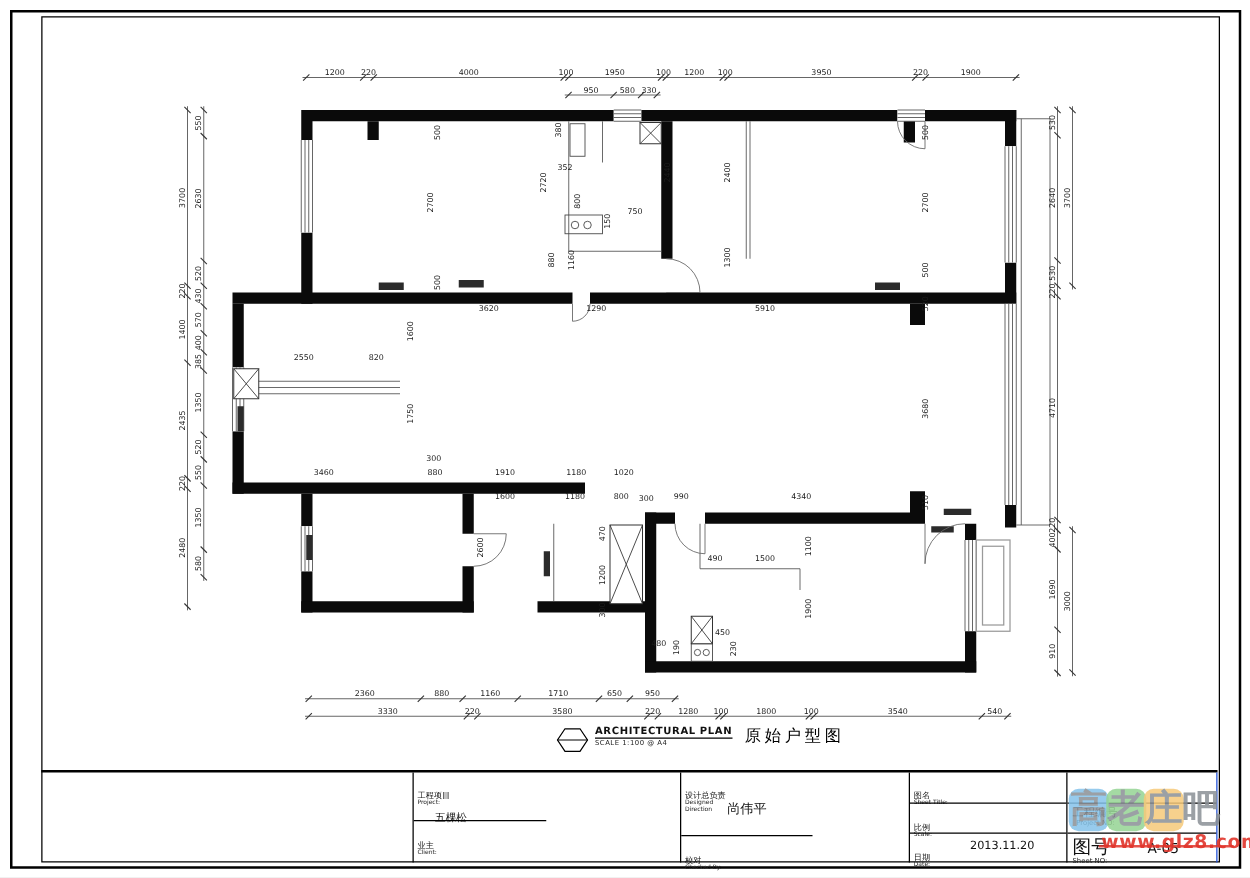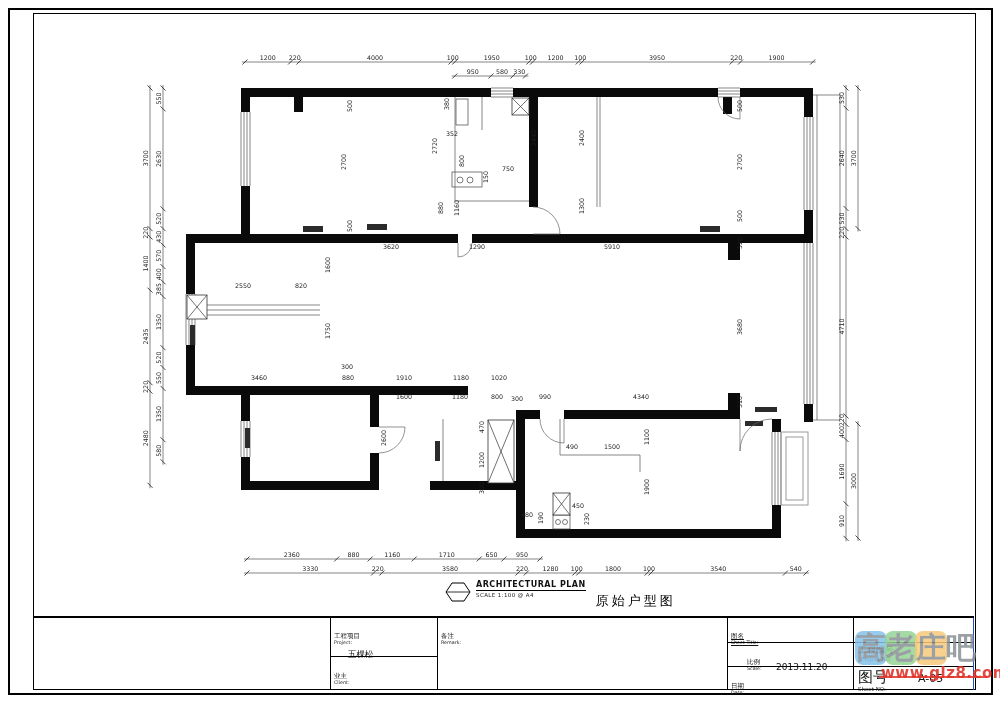--- a/index.html
+++ b/index.html
@@ -6,21 +6,21 @@
   .sheet{position:relative;width:1000px;height:702px;background:#ffffff;overflow:hidden;
          font-family:"DejaVu Sans","Liberation Sans",sans-serif;color:#111;}
   .outer-border{position:absolute;left:8px;top:8px;width:981px;height:683px;border:2.5px solid #000;}
   .inner-frame{position:absolute;left:33px;top:13px;width:941px;height:675px;border:1.2px solid #000;}
   .plan-svg{position:absolute;left:0;top:0;}
   
   .caption{position:absolute;left:445px;top:580px;display:flex;align-items:flex-start;}
   .cap-hex{margin-right:5px;margin-top:2px;}
   .cap-en{font-size:8px;font-weight:bold;letter-spacing:.5px;border-bottom:1.4px solid #000;padding-bottom:1px;}
   .cap-scale{font-size:5.5px;color:#222;margin-top:1px;letter-spacing:.4px;}
-  .cap-cn{font-size:13px;letter-spacing:3px;margin-left:10px;margin-top:12px;color:#000;}
+  .cap-cn{font-size:13px;letter-spacing:3px;margin-left:10px;margin-top:0;color:#000;}
   
   .tb{position:absolute;left:33px;top:616px;width:941px;height:72px;border-top:2px solid #000;font-size:6px;}
   .cell{position:absolute;box-sizing:border-box;border-left:1px solid #000;}
   .lbl-cn{font-size:6.5px;line-height:7px;}
   .lbl-en{font-size:4.8px;color:#222;line-height:5.5px;transform-origin:left top;}
   .pad{padding:15px 0 0 3px;}
   .hline{position:absolute;left:0;right:0;border-top:1px solid #000;}
   
   .wm{position:absolute;left:853px;top:631px;width:145px;height:58px;pointer-events:none;}
   .wm-chars{position:absolute;left:2px;top:0px;display:flex;}
@@ -367,45 +367,52 @@
         <div class="lbl-en">Project:</div>
         <div style="font-size:8.5px;margin:3px 0 0 14px;">五棵松</div>
       </div>
       <div class="hline" style="top:38px;"></div>
       <div class="pad" style="position:absolute;top:40px;left:0;">
         <div class="lbl-cn">业主</div>
         <div class="lbl-en">Client:</div>
       </div>
     </div>
 
-    <div class="cell" style="left:404px;top:0;width:107px;height:72px;">
+
+    <div class="cell" style="left:511px;top:0;width:106px;height:72px;">
       <div class="pad">
-        <div class="lbl-cn">备注</div>
-        <div class="lbl-en">Remark:</div>
-      </div>
-    </div>
-
-
-
-    <div class="cell" style="left:694px;top:0;width:126px;height:72px;text-decoration:underline;">
+        <div class="lbl-cn">设计总负责</div>
+        <div class="lbl-en">Designed</div>
+        <div class="lbl-en">Direction</div>
+      </div>
+      <div style="position:absolute;top:22px;left:0;right:0;text-align:center;font-size:10.5px;">尚伟平</div>
+      <div class="hline" style="top:50px;"></div>
+      <div class="pad" style="position:absolute;top:52px;left:0;">
+        <div class="lbl-cn">校对</div>
+        <div class="lbl-en">Checked By:</div>
+      </div>
+    </div>
+
+
+    <div class="cell" style="left:694px;top:0;width:126px;height:72px;">
       <div class="pad">
         <div class="lbl-cn">图名</div>
         <div class="lbl-en">Sheet Title:</div>
       </div>
       <div class="hline" style="top:24px;"></div>
-      <div class="pad" style="position:absolute;top:26px;left:16px;">
+      <div class="pad" style="position:absolute;top:26px;left:0;">
         <div class="lbl-cn">比例</div>
         <div class="lbl-en">Scale:</div>
       </div>
       <div class="hline" style="top:48px;"></div>
       <div class="pad" style="position:absolute;top:50px;left:0;">
         <div class="lbl-cn">日期</div>
         <div class="lbl-en">Date:</div>
       </div>
-      <div style="position:absolute;top:44px;left:48px;font-size:9px;">2013.11.20</div>
+      <div style="position:absolute;top:54px;left:48px;font-size:9px;">2013.11.20</div>
     </div>
 
     <div class="cell" style="left:820px;top:0;width:121px;height:72px;border-right:1px solid #1d4ed8;">
       <div class="hline" style="top:24px;"></div>
       <div style="position:absolute;top:26px;left:4px;">
         <div style="font-size:9px;">工程编号</div>
         <div class="lbl-en" style="font-size:5.5px;margin-left:3px;">Project NO:</div>
       </div>
       <div class="hline" style="top:48px;"></div>
       <div style="position:absolute;top:50px;left:4px;">

